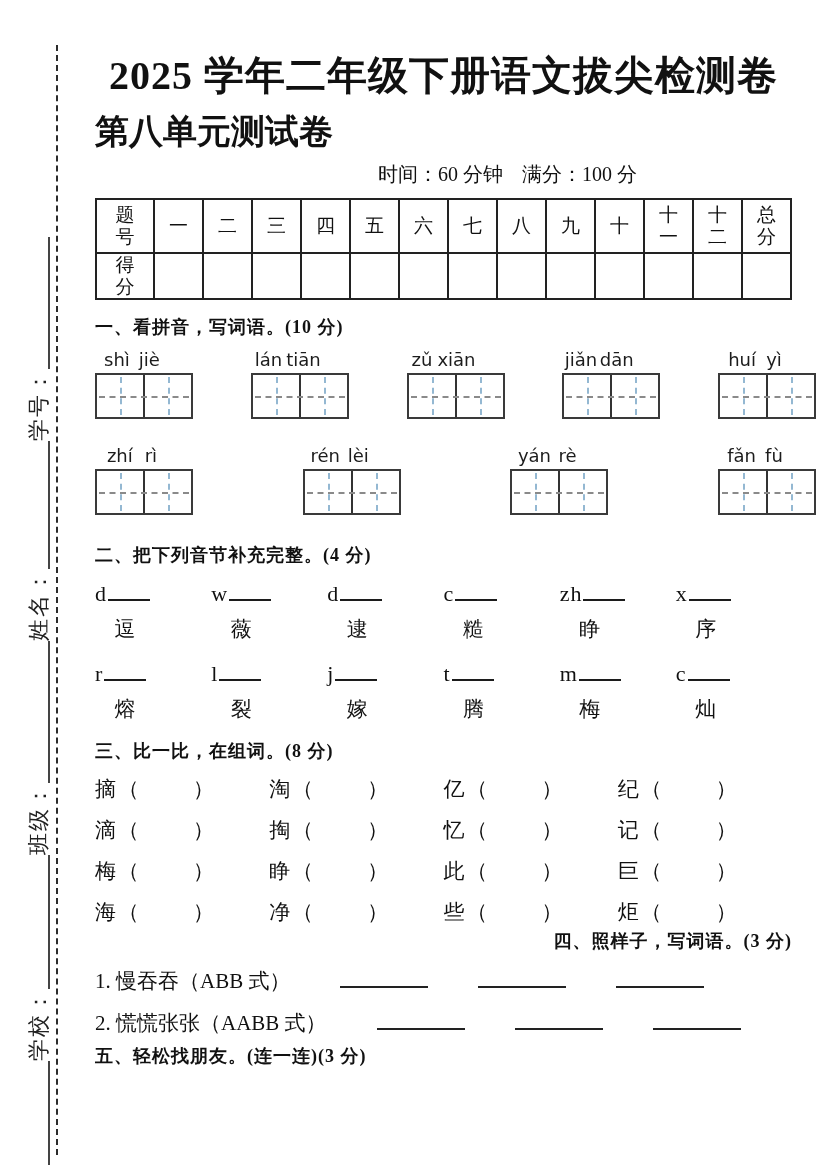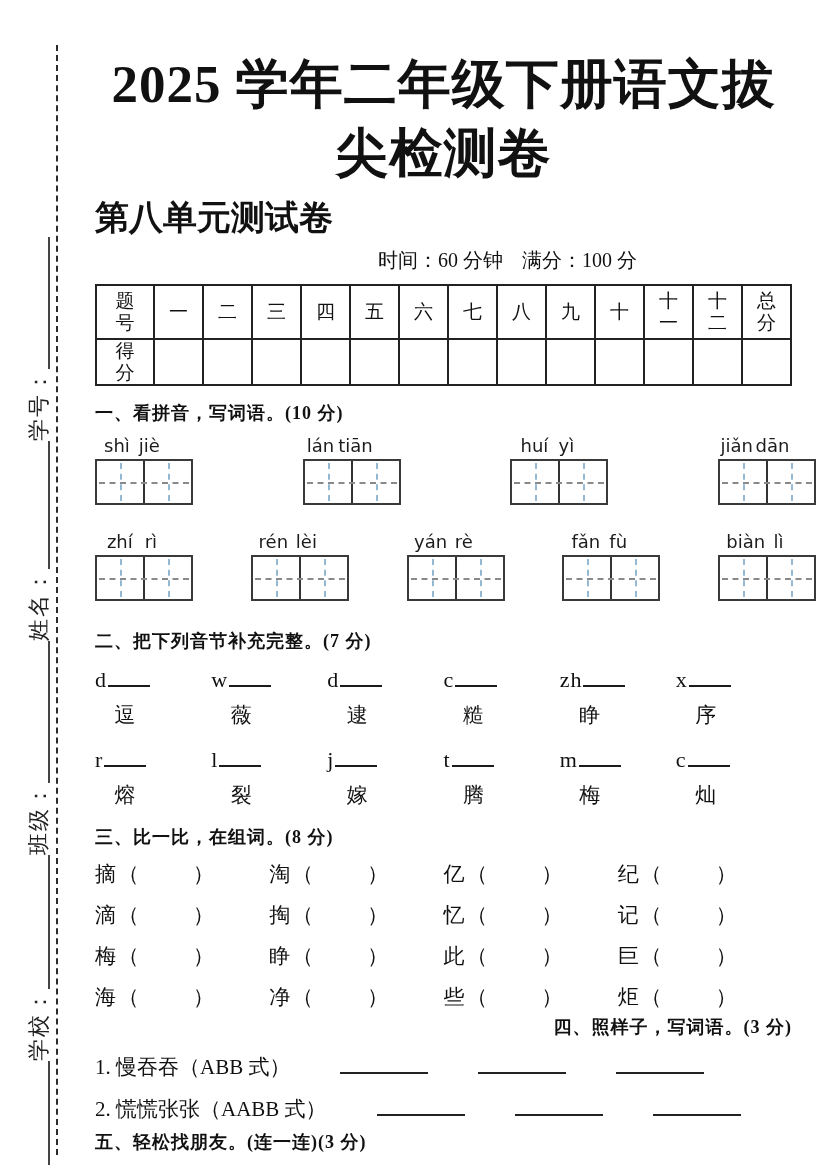--- a/index.html
+++ b/index.html
@@ -9,21 +9,21 @@
   
   .cutline { position:absolute; left:56px; top:45px; height:1110px; width:0; border-left:2px dashed #2b2b2b; }
   .side-strip { position:absolute; left:12px; top:1165px; width:1012px; height:42px;
     transform:rotate(-90deg); transform-origin:0 0;
     display:flex; align-items:flex-end; padding-bottom:4px; }
   .side-label { font-size:22px; color:#222; letter-spacing:2px; white-space:nowrap; line-height:1; }
   .side-blank { display:inline-block; height:5px; border-bottom:2px solid #444; }
 
   
   .content { position:absolute; left:95px; top:50px; width:697px; }
-  .title { font-size:53px; font-weight:700; text-align:center; letter-spacing:1px; line-height:1.3; }
+  .title { font-size:40px; font-weight:700; text-align:center; letter-spacing:1px; line-height:1.3; }
   .subtitle { font-size:34px; font-weight:700; text-align:left; margin-top:8px; line-height:1.3; }
   .meta { font-size:20px; text-align:center; margin-top:7px; padding-left:128px; display:flex; justify-content:center; gap:19px; }
 
   
   table.score { width:100%; border-collapse:collapse; table-layout:fixed; margin-top:10px; }
   table.score th, table.score td { border:2px solid #222; font-weight:400; font-size:19px;
     text-align:center; white-space:pre-line; line-height:1.15; vertical-align:middle; }
   table.score tr.hdr { height:54px; }
   table.score tr.scr { height:46px; }
   col.first { width:58px; }
@@ -166,40 +166,51 @@
           <span>tiān</span>
         </div>
       <div class="tiangrid">
           <div class="tcell"></div>
           <div class="tcell"></div>
           <div class="hguide"></div>
         </div>
     </div>
     <div class="pgroup">
       <div class="pylabels">
+          <span>zǔ</span>
+          <span>xiān</span>
+        </div>
+      <div class="tiangrid">
+          <div class="tcell"></div>
+          <div class="tcell"></div>
+          <div class="hguide"></div>
+        </div>
+    </div>
+    <div class="pgroup">
+      <div class="pylabels">
+          <span>jiǎn</span>
+          <span>dān</span>
+        </div>
+      <div class="tiangrid">
+          <div class="tcell"></div>
+          <div class="tcell"></div>
+          <div class="hguide"></div>
+        </div>
+    </div>
+    <div class="pgroup">
+      <div class="pylabels">
           <span>huí</span>
           <span>yì</span>
         </div>
       <div class="tiangrid">
           <div class="tcell"></div>
           <div class="tcell"></div>
           <div class="hguide"></div>
         </div>
     </div>
-    <div class="pgroup">
-      <div class="pylabels">
-          <span>jiǎn</span>
-          <span>dān</span>
-        </div>
-      <div class="tiangrid">
-          <div class="tcell"></div>
-          <div class="tcell"></div>
-          <div class="hguide"></div>
-        </div>
-    </div>
   </div>
 
   <div class="pin-row second">
     <div class="pgroup">
       <div class="pylabels">
           <span>zhí</span>
           <span>rì</span>
         </div>
       <div class="tiangrid">
           <div class="tcell"></div>
@@ -233,34 +244,23 @@
       <div class="pylabels">
           <span>fǎn</span>
           <span>fù</span>
         </div>
       <div class="tiangrid">
           <div class="tcell"></div>
           <div class="tcell"></div>
           <div class="hguide"></div>
         </div>
     </div>
-    <div class="pgroup">
-      <div class="pylabels">
-          <span>biàn</span>
-          <span>lì</span>
-        </div>
-      <div class="tiangrid">
-          <div class="tcell"></div>
-          <div class="tcell"></div>
-          <div class="hguide"></div>
-        </div>
-    </div>
-  </div>
-
-  <div class="sec-h h2">二、把下列音节补充完整。(7 分)</div>
+  </div>
+
+  <div class="sec-h h2">二、把下列音节补充完整。(4 分)</div>
 
   <div class="syl-grid">
     <div><div class="syl-unit"><span class="syl-initial">d</span><span class="syl-blank"></span></div><div class="syl-char">逗</div></div>
     <div><div class="syl-unit"><span class="syl-initial">w</span><span class="syl-blank"></span></div><div class="syl-char">薇</div></div>
     <div><div class="syl-unit"><span class="syl-initial">d</span><span class="syl-blank"></span></div><div class="syl-char">逮</div></div>
     <div><div class="syl-unit"><span class="syl-initial">c</span><span class="syl-blank"></span></div><div class="syl-char">糙</div></div>
     <div><div class="syl-unit"><span class="syl-initial">zh</span><span class="syl-blank"></span></div><div class="syl-char">睁</div></div>
     <div><div class="syl-unit"><span class="syl-initial">x</span><span class="syl-blank"></span></div><div class="syl-char">序</div></div>
   </div>
 

